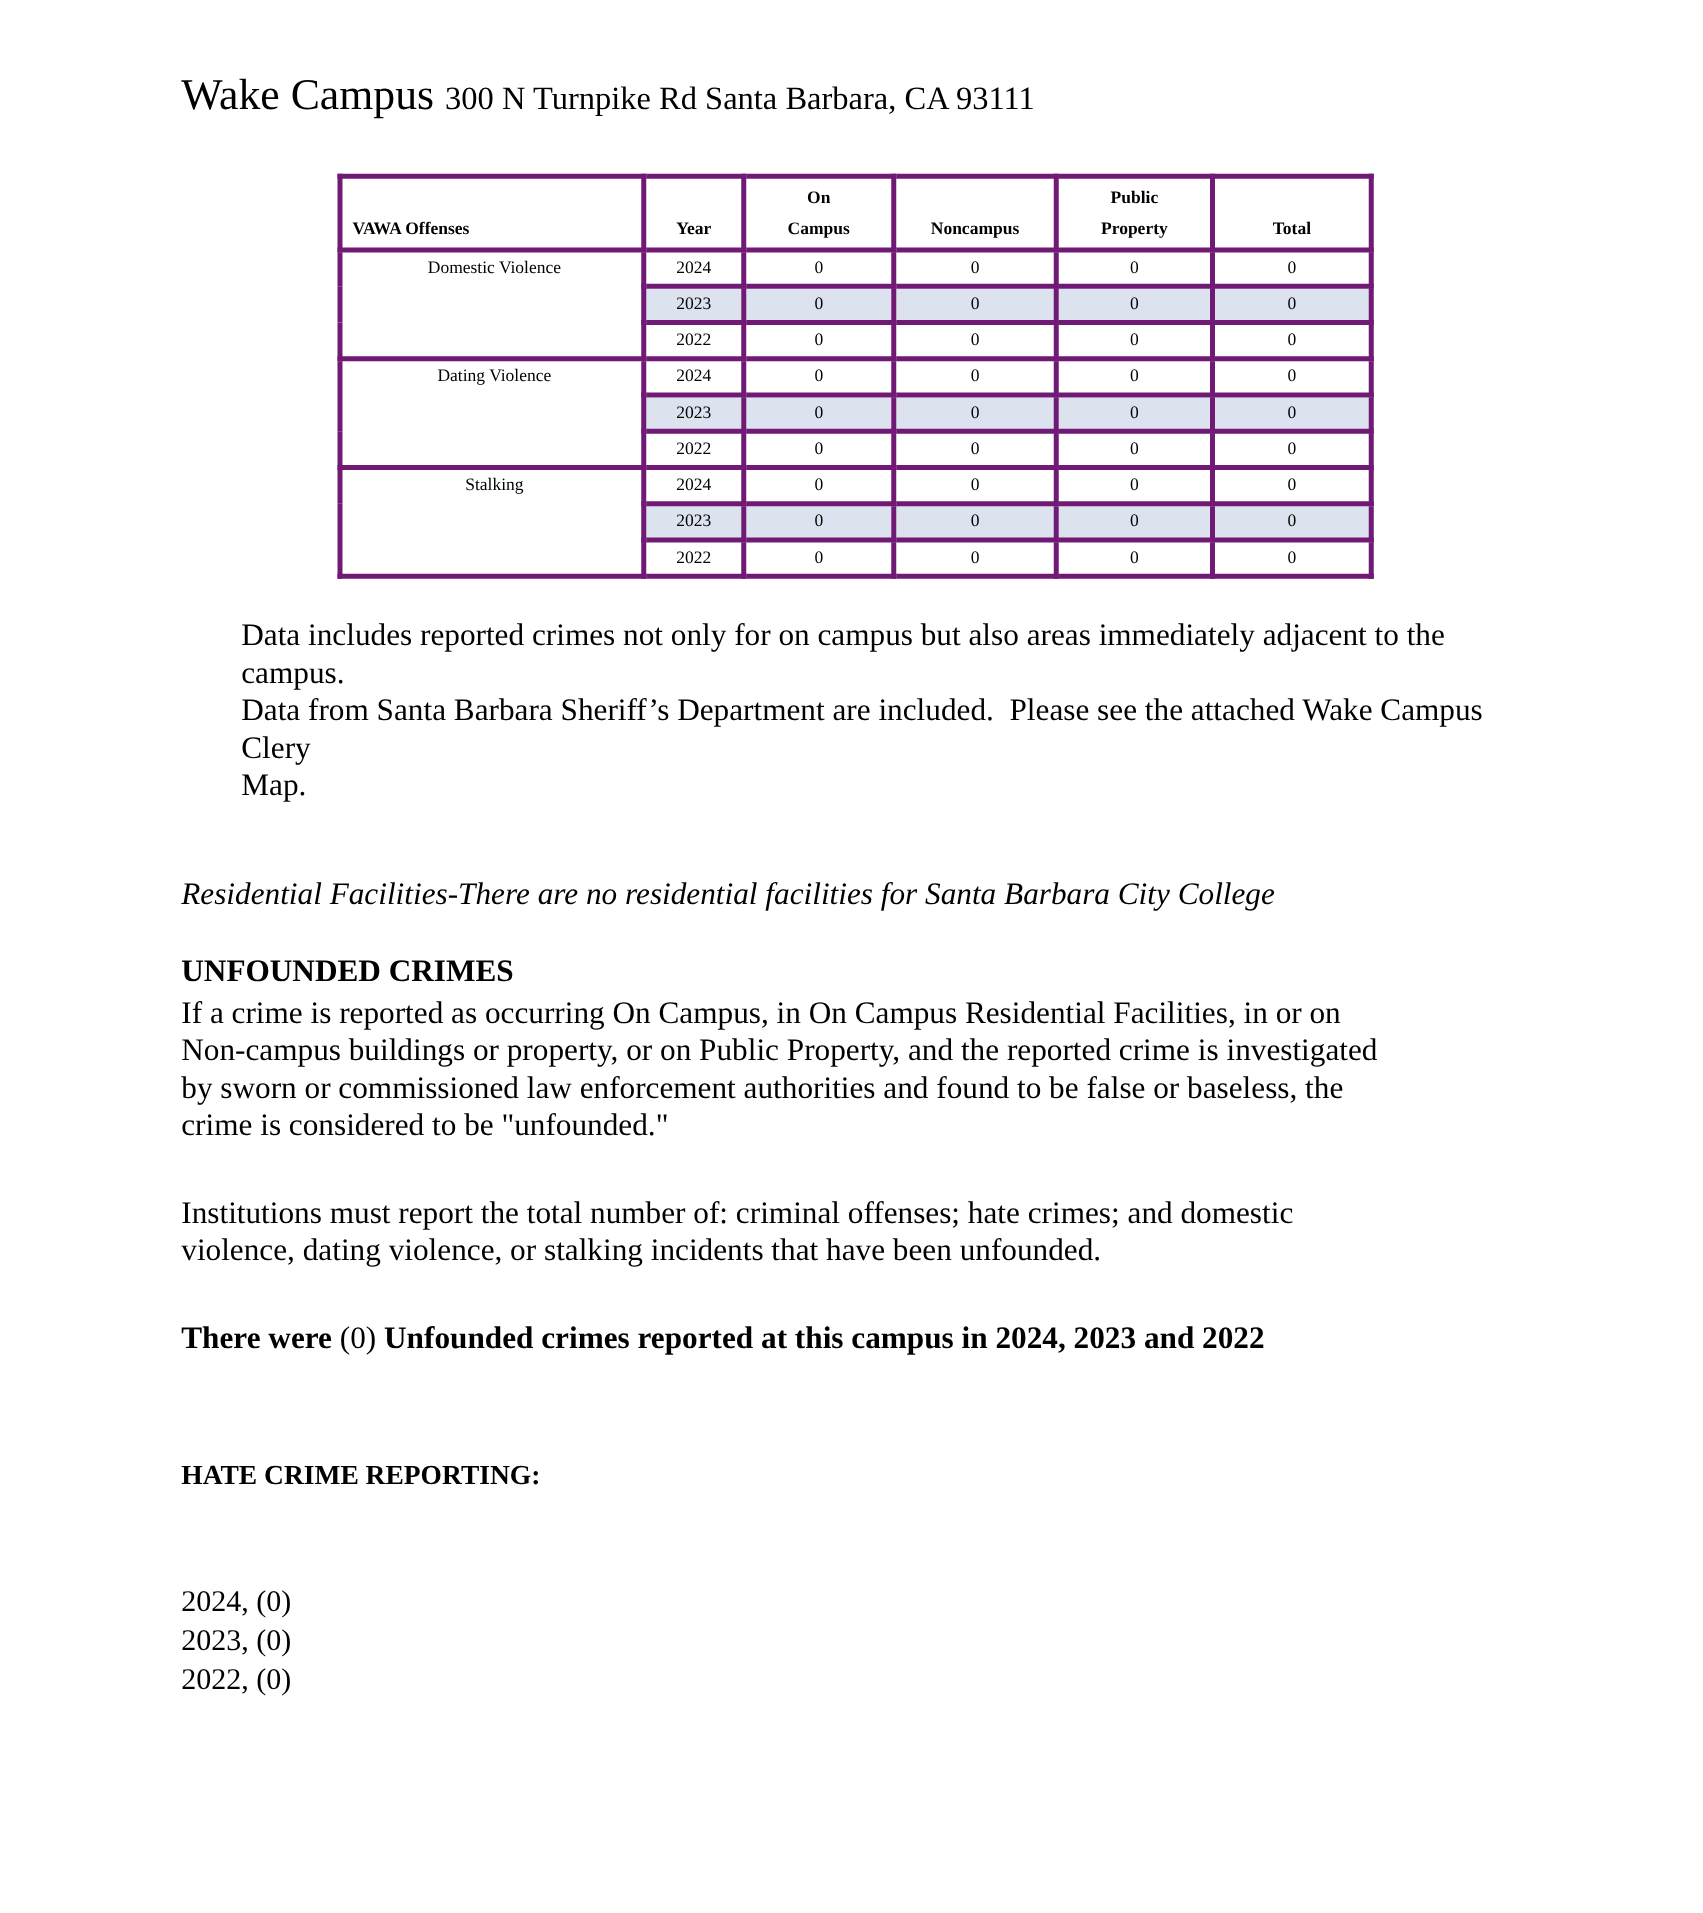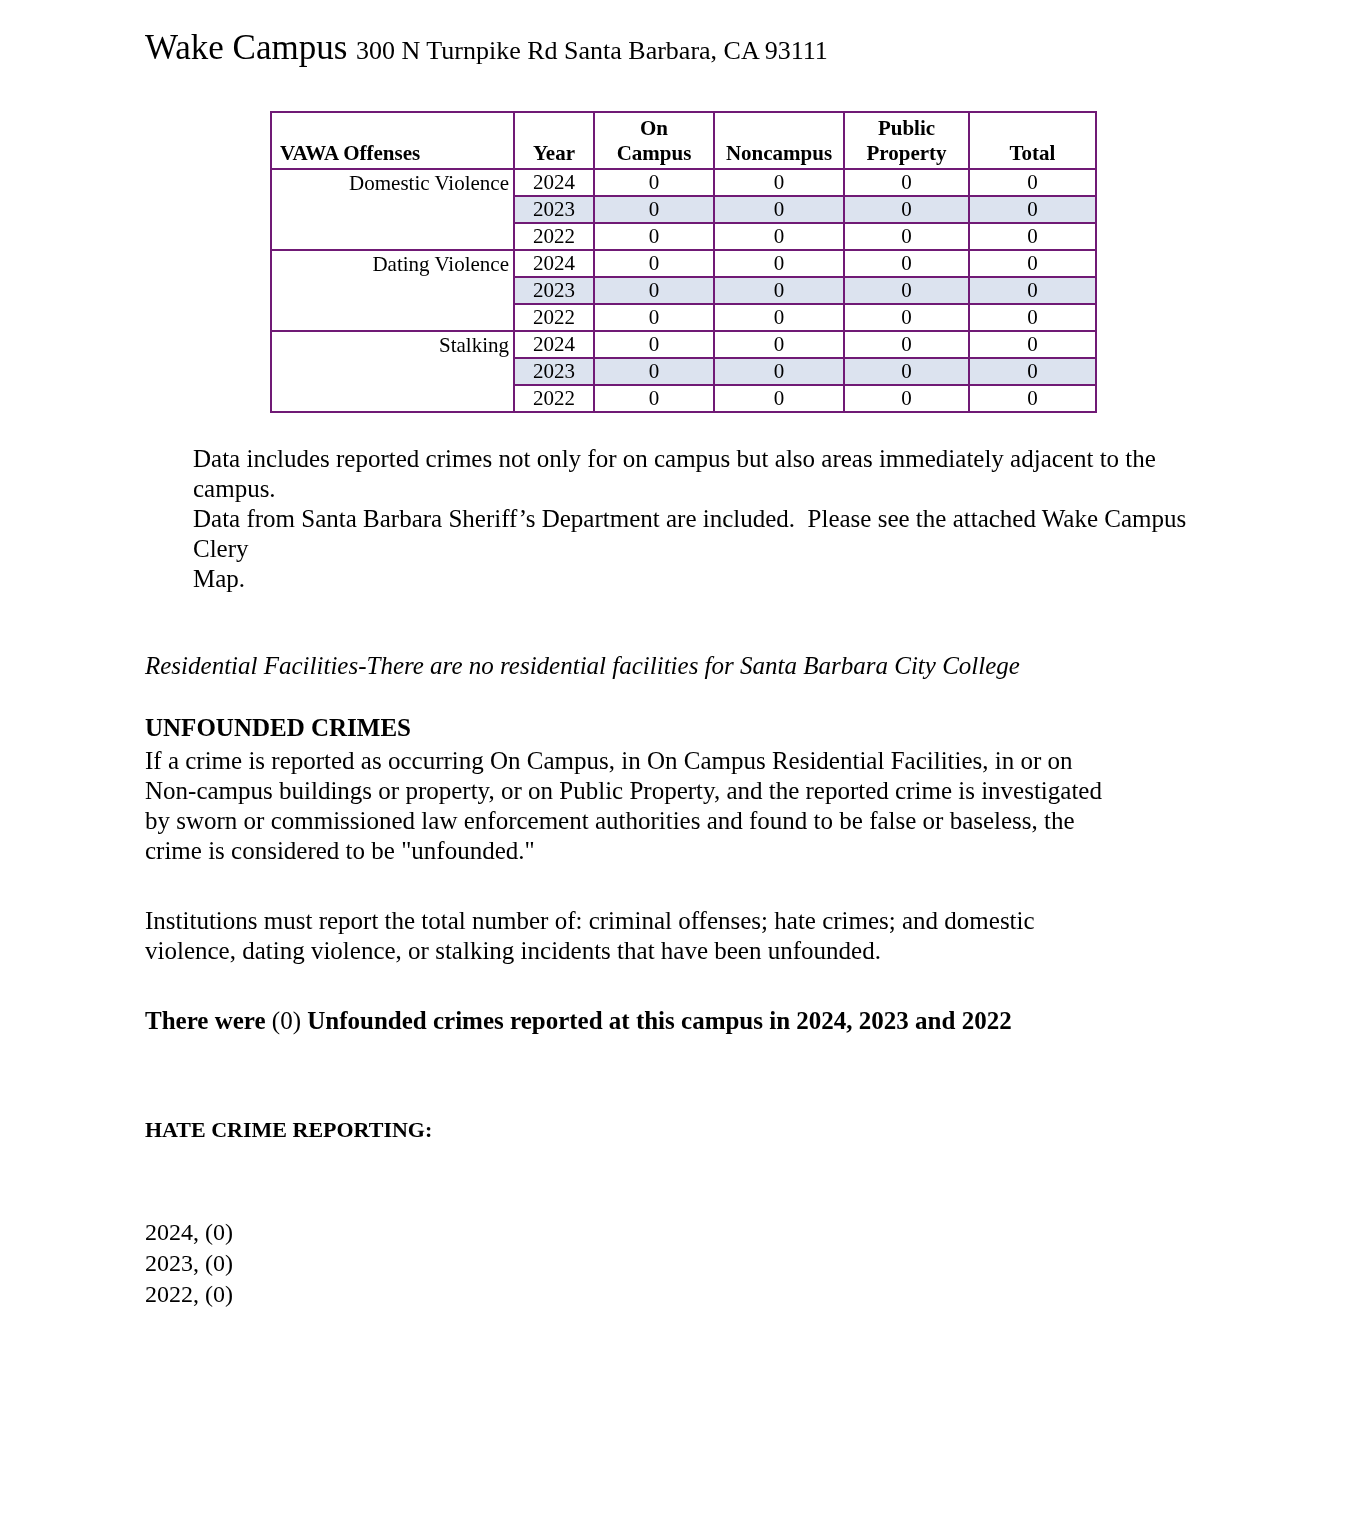--- a/index.html
+++ b/index.html
@@ -5,53 +5,53 @@
   html, body { margin: 0; padding: 0; background: #ffffff; }
   body {
     width: 1362px; height: 1530px;
     font-family: "Liberation Serif", "DejaVu Serif", serif;
     color: #000000;
     -webkit-font-smoothing: antialiased;
   }
   .page { padding: 26px 144px 0 145px; box-sizing: border-box; }
 
   
-  .doc-title { font-size: 35px; line-height: 44px; white-space: nowrap; }
+  .doc-title { font-size: 35px; line-height: 44px; white-space: nowrap; margin-top: 28px; }
   .doc-title .addr { font-size: 26px; }
 
   
   table.vawa {
     border-collapse: collapse;
     margin: 38px 0 0 125px;
     table-layout: fixed;
   }
   table.vawa th, table.vawa td {
-    border: 2px solid #701a75;
-    font-size: 21px;
+    border: 4px solid #701a75;
+    font-size: 14px;
     overflow: hidden;
   }
   table.vawa th {
     font-weight: bold;
     vertical-align: bottom;
     text-align: center;
     padding: 3px 4px 2px 4px;
     line-height: 25px;
     white-space: pre-line;
     height: 47px;
     box-sizing: content-box;
   }
   table.vawa th.col-offense { text-align: left; padding-left: 8px; }
   table.vawa td {
     text-align: center;
     height: 25px;
     line-height: 23px;
     padding: 0 4px;
   }
   table.vawa td.offense {
-    text-align: right;
+    text-align: center;
     vertical-align: top;
     padding-left: 8px;
     line-height: 26px;
     background: #ffffff;
     margin-top: 17px;
   }
   table.vawa tr.shaded td { background: #dce3ef; margin-top: 20px; }
 
   
   .p { font-size: 25px; line-height: 30px; white-space: pre-wrap; }

